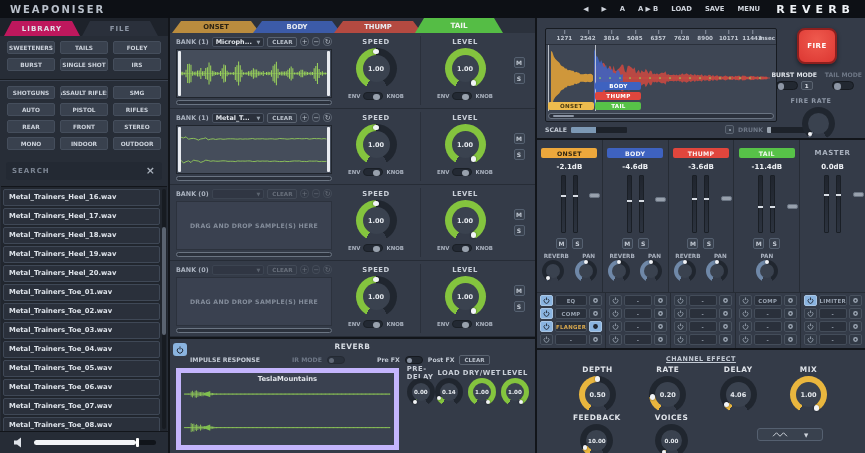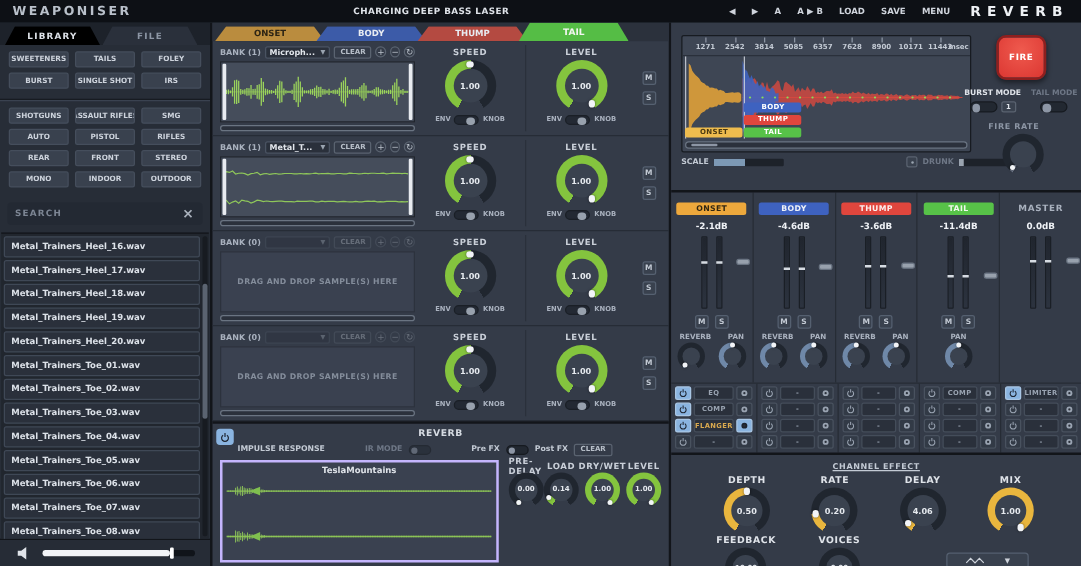--- a/index.html
+++ b/index.html
@@ -16,21 +16,21 @@
   .navbtn { cursor:default; }
   .brand { padding:0 10px 0 16px; font-size:11px; font-weight:bold; letter-spacing:5px; color:#eef1f5; }
 
   .cols { display:flex; height:435px; }
 
   
   .left { width:168px; background:#272d37; display:flex; flex-direction:column; }
   .ltabs { height:18px; background:#1d222a; display:flex; gap:2px; padding:3px 4px 0; }
   .ltab { width:76px; clip-path:polygon(8px 0,calc(100% - 8px) 0,100% 100%,0 100%); background:#2a303b;
           color:#8d96a5; display:flex; align-items:center; justify-content:center; font-size:7px; font-weight:bold; letter-spacing:1px; }
-  .ltab.active { background:#000000; color:#dfe3e9; }
+  .ltab.active { background:#be185d; color:#dfe3e9; }
   .catgrid { display:grid; grid-template-columns:repeat(3,1fr); gap:4px 5px; padding:5px 7px; }
   .catbtn { height:13px; font-size:5.8px; font-weight:bold; background:#39414e; border:1px solid #454e5c; border-radius:2px;
             display:flex; align-items:center; justify-content:center; color:#cdd3dc; white-space:nowrap; overflow:hidden; }
   .lsep { height:1px; background:#171b21; margin:3px 0 1px; box-shadow:0 1px 0 #3a4250; }
   .search { margin:7px 6px 3px; height:18px; background:#232933; border-radius:3px; display:flex; align-items:center;
             padding:0 6px; color:#7d8694; font-size:7px; font-weight:bold; letter-spacing:1px; }
   .sx { margin-left:auto; font-size:11px; color:#aab2bd; line-height:0; }
   .filelist-wrap { flex:1; position:relative; margin:3px 1px 0 1px; overflow:hidden; border-top:1px solid #12151a; background:#21262e; }
   .filerow { height:17.5px; margin:1.5px 7px 0 2px; background:#2a303b; border:1px solid #3f4856; border-radius:2px;
              display:flex; align-items:center; padding:0 5px; font-size:6.8px; font-weight:bold; color:#dde2e9; white-space:nowrap; overflow:hidden; }
@@ -93,30 +93,30 @@
   .rv-pow svg { width:8px; height:8px; }
   .rv-title { text-align:center; font-size:7.4px; font-weight:bold; color:#d6dbe2; letter-spacing:.5px; height:11px; }
   .rv-row { display:flex; align-items:center; gap:5px; height:13px; padding-left:14px; font-size:6.2px; font-weight:bold; color:#c3cad4; }
   .rv-row .sp { width:22px; }
   .rv-row .dimt { color:#6e7786; }
   .toggle { width:22px; height:9px; border-radius:5px; background:#222831; border:1px solid #161a20; position:relative; }
   .toggle i { position:absolute; left:1px; top:1px; width:6.5px; height:6.5px; border-radius:50%; background:#8d96a5; }
   .toggle.sm { width:18px; height:8px; } .toggle.sm i { width:5.5px; height:5.5px; }
   .toggle.dimmed { opacity:.5; }
   .rv-main { display:flex; gap:8px; margin-top:2px; flex:1; }
-  .irbox { width:240px; background:#3a4150; border:2px solid #c4b5fd; position:relative; }
+  .irbox { width:240px; background:#3a4150; border:5px solid #c4b5fd; position:relative; }
   .irbox svg { position:absolute; inset:0; width:100%; height:100%; }
   .irname { position:absolute; top:2px; left:0; right:0; text-align:center; font-size:6.8px; font-weight:bold; color:#dfe3e9; z-index:2; }
   .rv-knobs { flex:1; display:grid; grid-template-columns:1fr 1fr 1fr 1fr; align-items:start; justify-items:center; row-gap:3px; }
   .rvcell { display:flex; flex-direction:column; align-items:center; }
   .rvcell .klabel { height:10px; font-size:6.8px; }
 
   
   .right { flex:1; display:flex; flex-direction:column; background:#343b48; }
-  .firepanel { height:136px; position:relative; border-bottom:2px solid #12151a; }
+  .firepanel { height:122px; position:relative; border-bottom:2px solid #12151a; }
   .fp-left { position:absolute; left:8px; top:10px; width:232px; height:94px; background:#3e4654; border:1px solid #171b21; border-radius:2px; }
   .ruler { height:16px; position:relative; border-bottom:1px solid #2a303b; font-size:5.6px; color:#c3cad4; }
   .rtick { position:absolute; top:6px; transform:translateX(-50%); font-weight:bold; }
   .rtick::before { content:''; position:absolute; left:50%; top:-5px; height:4px; width:1px; background:#8d96a5; }
   .runit { position:absolute; right:1px; top:6px; font-weight:bold; color:#c3cad4; }
   .fwave { position:absolute; top:16px; bottom:10px; left:0; right:0; overflow:hidden; }
   .fwave svg { position:absolute; inset:0; width:100%; height:100%; }
   .vlinewhite { position:absolute; top:0; bottom:0; width:1px; background:#cfd4dc; opacity:.85; z-index:2; }
   .regbox { position:absolute; height:8px; border-radius:2px; font-size:5.6px; font-weight:bold; color:#fff;
             display:flex; align-items:center; justify-content:center; z-index:3; letter-spacing:.3px; }
@@ -190,21 +190,20 @@
   .waveselect svg { width:16px; height:7px; }
   .waveselect .ar { font-size:5.5px; color:#cfd4dc; }
 </style>
 </head>
 <body>
 
 <div class="app">
 
   <header class="topbar">
     <div class="logo">WEAPONISER</div>
-    <div class="title">CHARGING DEEP BASS LASER</div>
     <nav class="nav">
         <div class="navbtn">◀</div>
         <div class="navbtn">▶</div>
         <div class="navbtn">A</div>
         <div class="navbtn">A ▶ B</div>
         <div class="navbtn">LOAD</div>
         <div class="navbtn">SAVE</div>
         <div class="navbtn">MENU</div>
       </nav>
     <div class="brand">REVERB</div>

